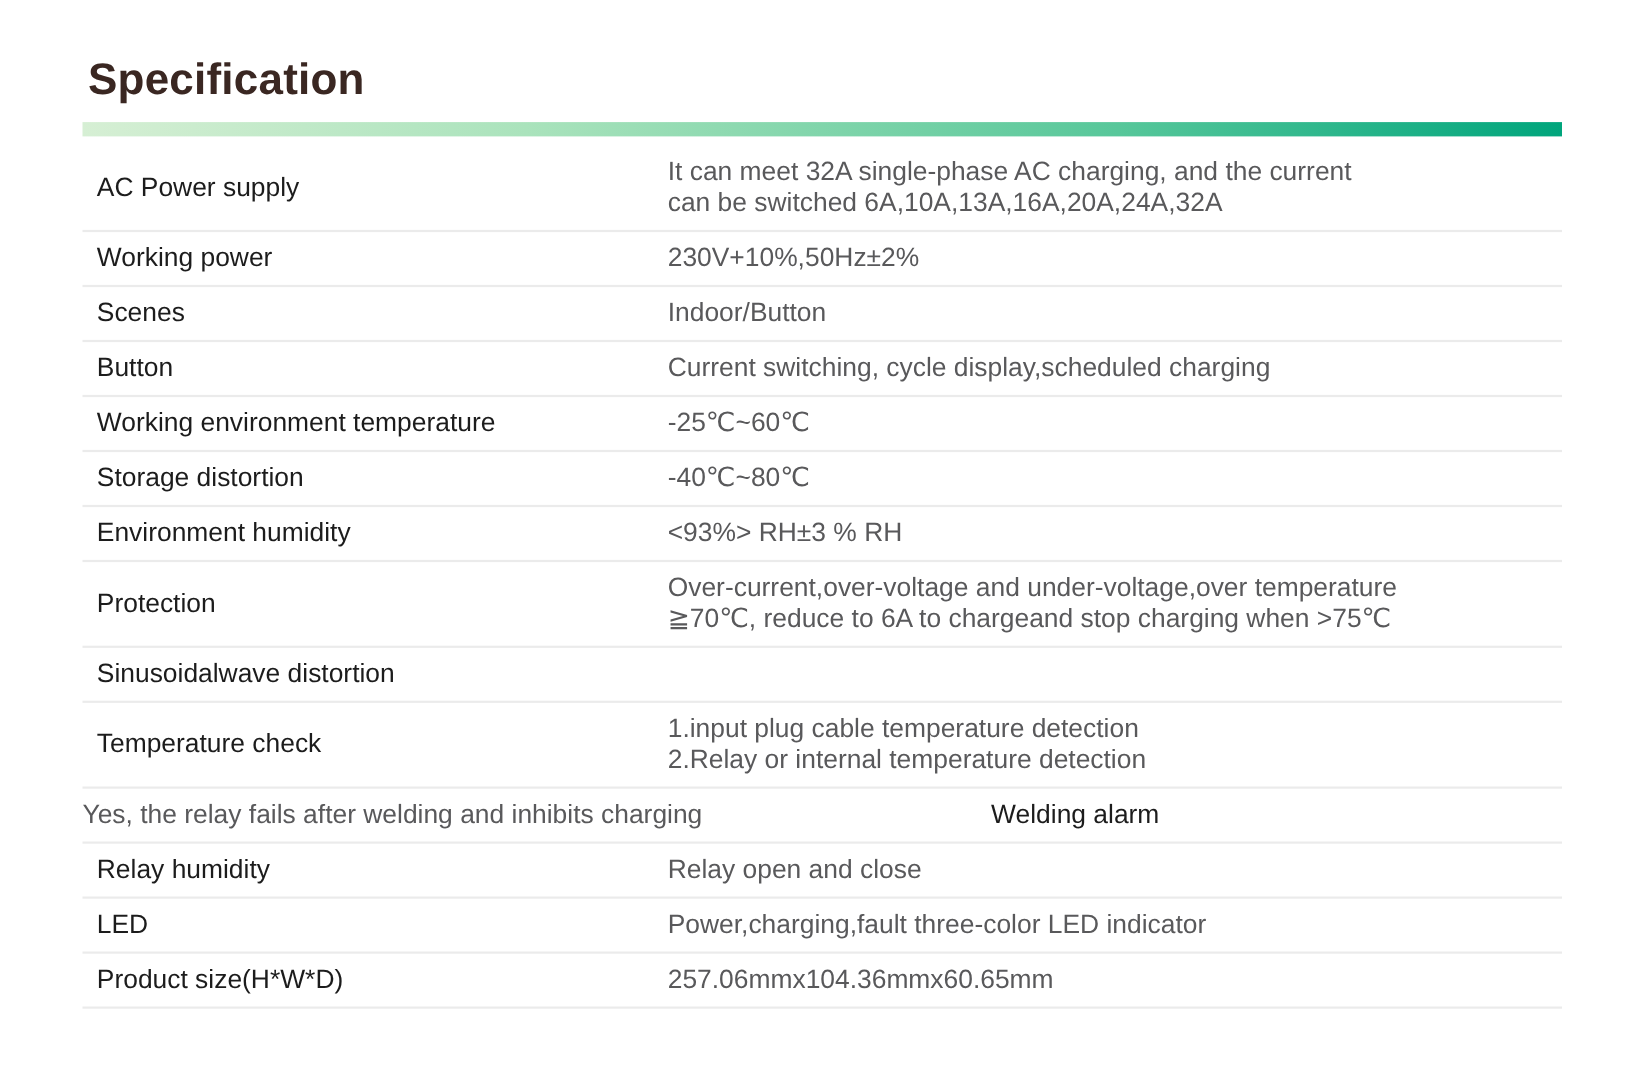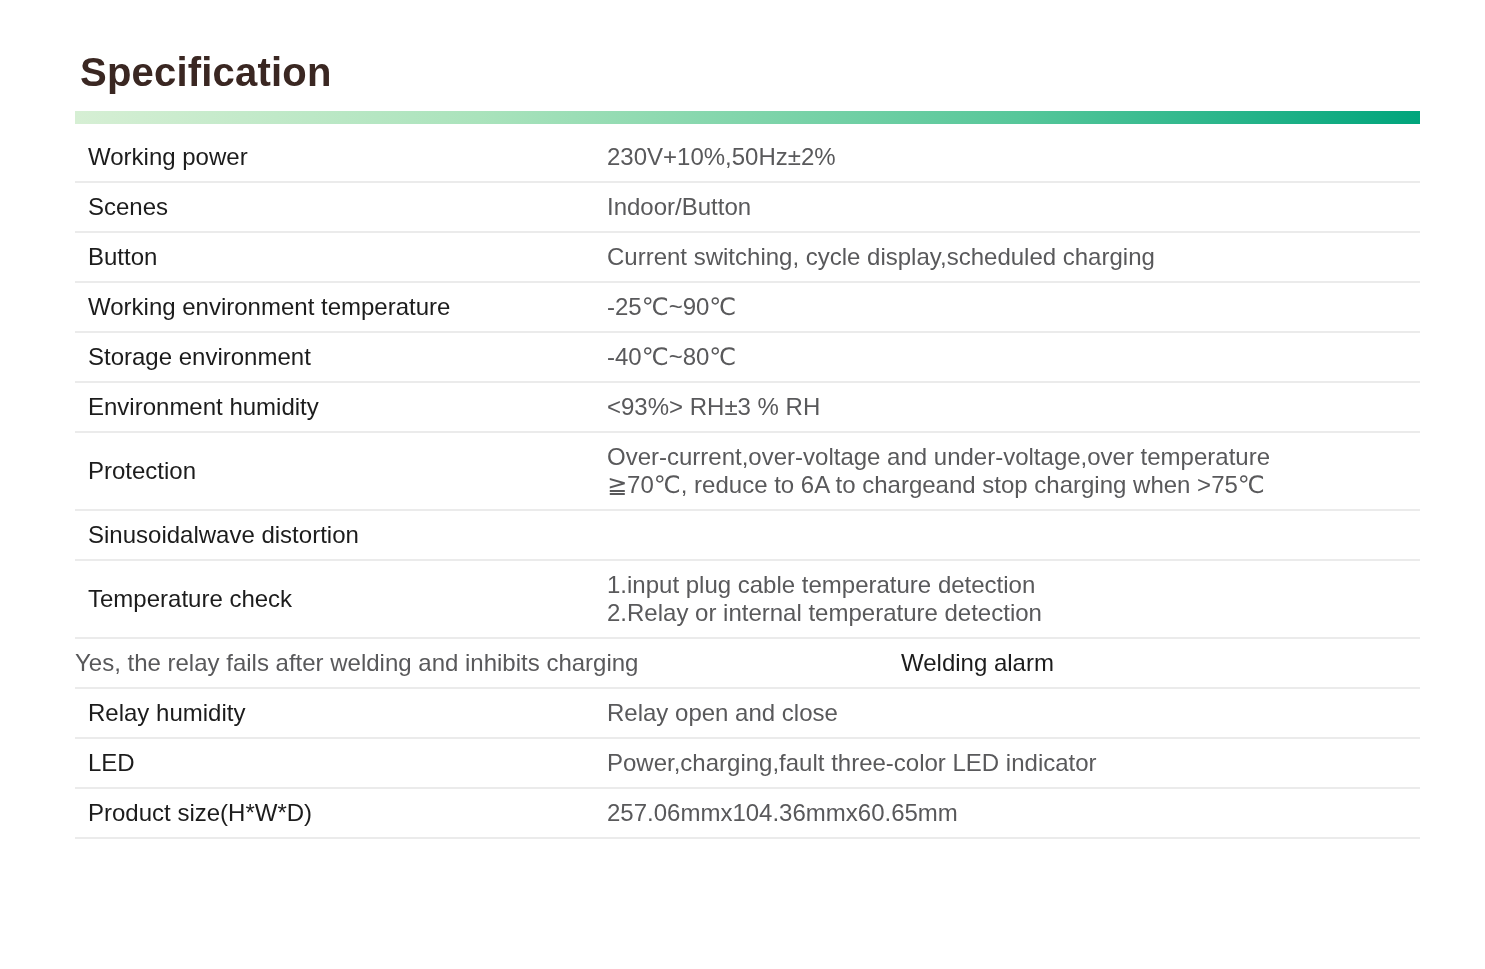--- a/index.html
+++ b/index.html
@@ -59,43 +59,48 @@
 <body>
 
 <div class="page">
 
   <h1 class="page-title">Specification</h1>
 
   <div class="accent-bar"></div>
 
   <div class="spec-table">
 
+    <div class="row">
+      <div class="cell label">AC Power supply</div>
+      <div class="cell value">It can meet 32A single-phase AC charging, and the current
+can be switched 6A,10A,13A,16A,20A,24A,32A</div>
+    </div>
 
     <div class="row">
       <div class="cell label">Working power</div>
       <div class="cell value">230V+10%,50Hz±2%</div>
     </div>
 
     <div class="row">
       <div class="cell label">Scenes</div>
       <div class="cell value">Indoor/Button</div>
     </div>
 
     <div class="row">
       <div class="cell label">Button</div>
       <div class="cell value">Current switching, cycle display,scheduled charging</div>
     </div>
 
     <div class="row">
       <div class="cell label">Working environment temperature</div>
-      <div class="cell value">-25℃~90℃</div>
+      <div class="cell value">-25℃~60℃</div>
     </div>
 
     <div class="row">
-      <div class="cell label">Storage environment</div>
+      <div class="cell label">Storage distortion</div>
       <div class="cell value">-40℃~80℃</div>
     </div>
 
     <div class="row">
       <div class="cell label">Environment humidity</div>
       <div class="cell value">&lt;93%&gt; RH±3 % RH</div>
     </div>
 
     <div class="row">
       <div class="cell label">Protection</div>

